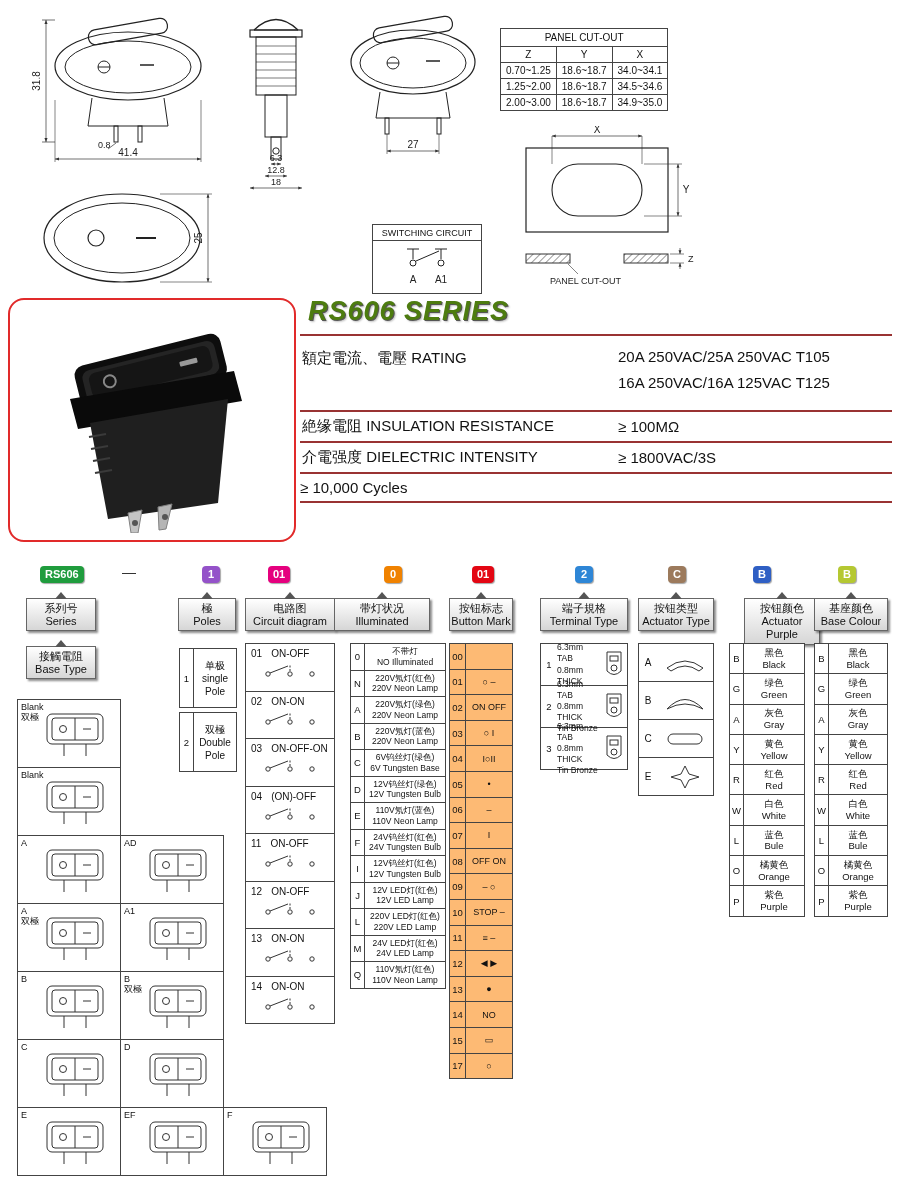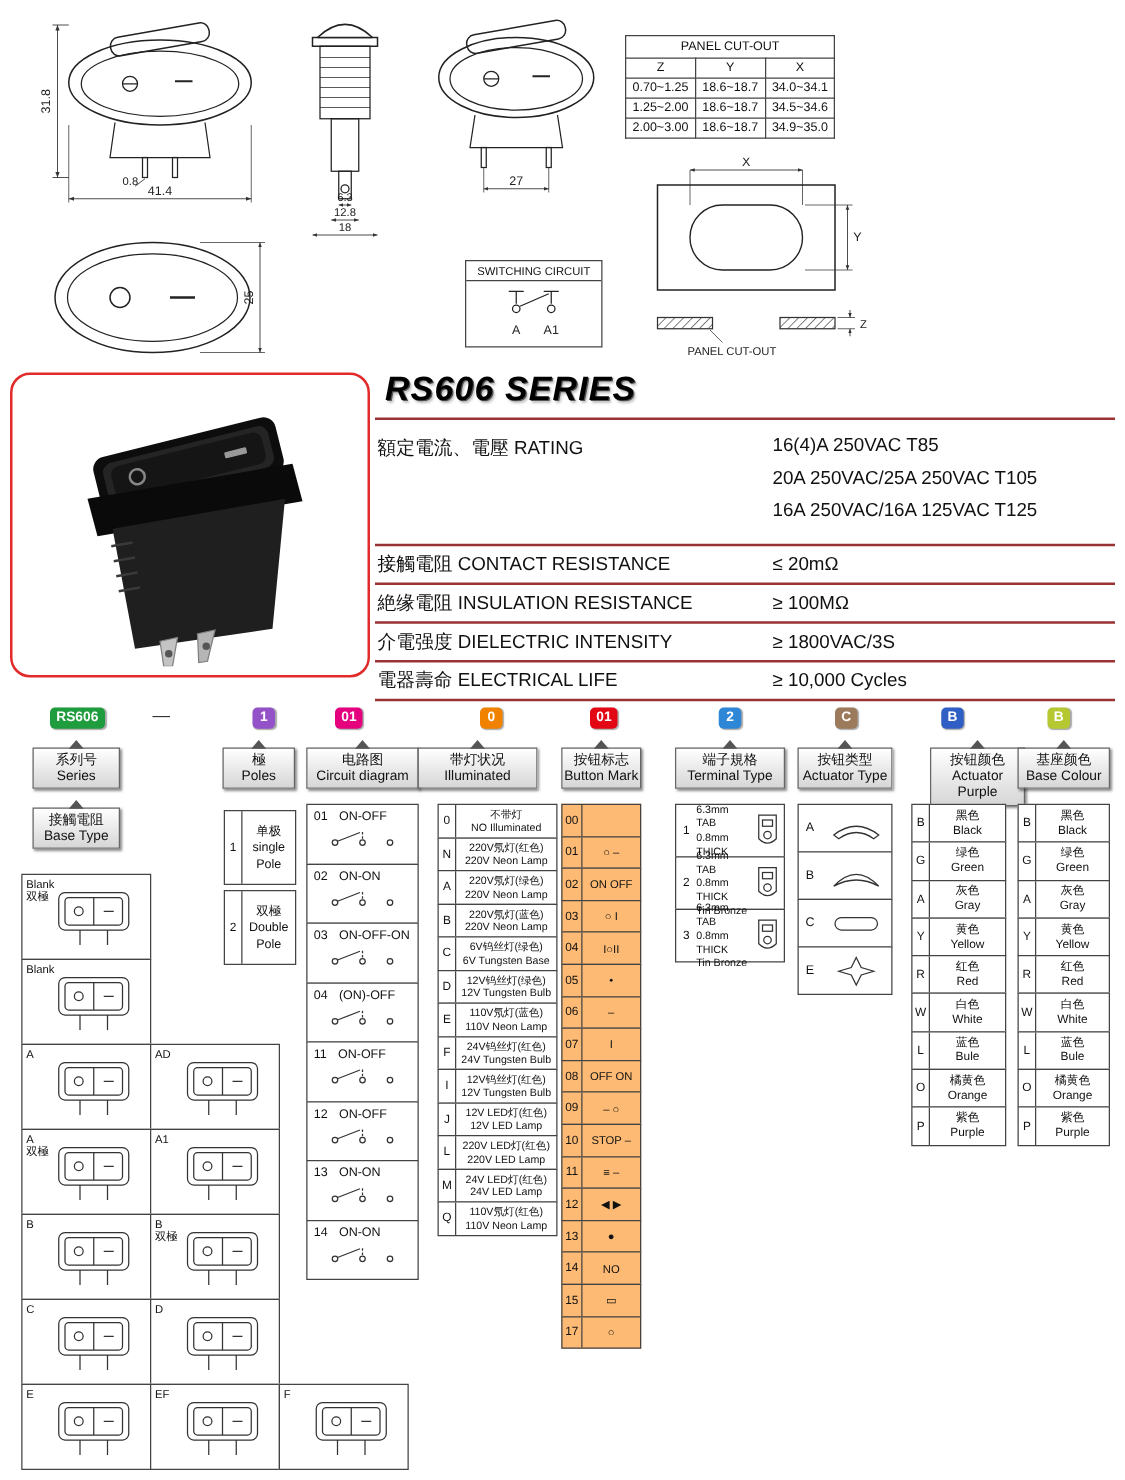--- a/index.html
+++ b/index.html
@@ -9,30 +9,30 @@
   .abs { position:absolute; }
   svg { display:block; }
   svg text { font-family:"Liberation Sans", sans-serif; fill:#222; }
 
   
   .pc-table { border-collapse:collapse; font-size:10px; background:#fff; }
   .pc-table th, .pc-table td { border:1px solid #444; text-align:center; padding:2px 5px; font-weight:normal; }
   .pc-table .pc-title { font-size:10px; padding:3px 4px; }
 
   
-  .sc-box { left:372px; top:208px; width:110px; border:1px solid #444; background:#fff; text-align:center; }
+  .sc-box { left:372px; top:224px; width:110px; border:1px solid #444; background:#fff; text-align:center; }
   .sc-title { font-size:9px; padding:3px 0 2px; border-bottom:1px solid #444; }
 
   
   .photo-box { left:8px; top:298px; width:288px; height:244px; border:2px solid #e12a2a;
                border-radius:16px; display:flex; align-items:center; justify-content:center; background:#fff; }
 
   
   .series-title { left:308px; top:296px; font-size:27px; font-weight:bold; font-style:italic;
-                  color:#000000; letter-spacing:1px; text-shadow:1px 1px 0 #555, 2px 2px 2px #c2c2c2; }
+                  color:#4d7c0f; letter-spacing:1px; text-shadow:1px 1px 0 #555, 2px 2px 2px #c2c2c2; }
 
   
   .specs { left:300px; top:334px; width:592px; border-bottom:2px solid #993333; }
   .spec-rating { border-top:2px solid #993333; display:flex; padding:8px 0 14px; }
   .spec-label { width:318px; font-size:15px; padding-left:2px; }
   .spec-rating .spec-label { padding-top:5px; }
   .spec-values { font-size:15px; line-height:1.72; }
   .spec-row { border-top:2px solid #993333; display:flex; align-items:center; padding:5px 0; font-size:15px; }
 
   
@@ -296,44 +296,38 @@
   </svg>
 </div>
 
 <div class="abs series-title">RS606 SERIES</div>
 
 <div class="abs specs">
   <div class="spec-rating">
     <div class="spec-label">額定電流、電壓 RATING</div>
     <div class="spec-values">
 
-    <div class="spec-value">16(4)A 250VAC T85</div>
         <div class="spec-value">20A 250VAC/25A 250VAC T105</div>
         <div class="spec-value">16A 250VAC/16A 125VAC T125</div>
       </div>
   </div>
   <div>
 
-      <div class="spec-row">
-        <div class="spec-label">接觸電阻 CONTACT RESISTANCE</div>
-        <div class="spec-value">≤ 20mΩ</div>
-      </div>
 
       <div class="spec-row">
         <div class="spec-label">絶缘電阻 INSULATION RESISTANCE</div>
         <div class="spec-value">≥ 100MΩ</div>
       </div>
 
       <div class="spec-row">
         <div class="spec-label">介電强度 DIELECTRIC INTENSITY</div>
         <div class="spec-value">≥ 1800VAC/3S</div>
       </div>
 
       <div class="spec-row">
-        <div class="spec-label">電器壽命 ELECTRICAL LIFE</div>
         <div class="spec-value">≥ 10,000 Cycles</div>
       </div>
     </div>
 </div>
 
 <div class="abs badge" style="left: 40px; background: rgb(31, 156, 61);">RS606</div>
 <div class="abs code-dash" style="left:122px">—</div>
 <div class="abs badge" style="left: 202px; background: rgb(148, 82, 201);">1</div>
 <div class="abs badge" style="left: 268px; background: rgb(229, 0, 126);">01</div>
 <div class="abs badge" style="left: 384px; background: rgb(240, 130, 0);">0</div>

